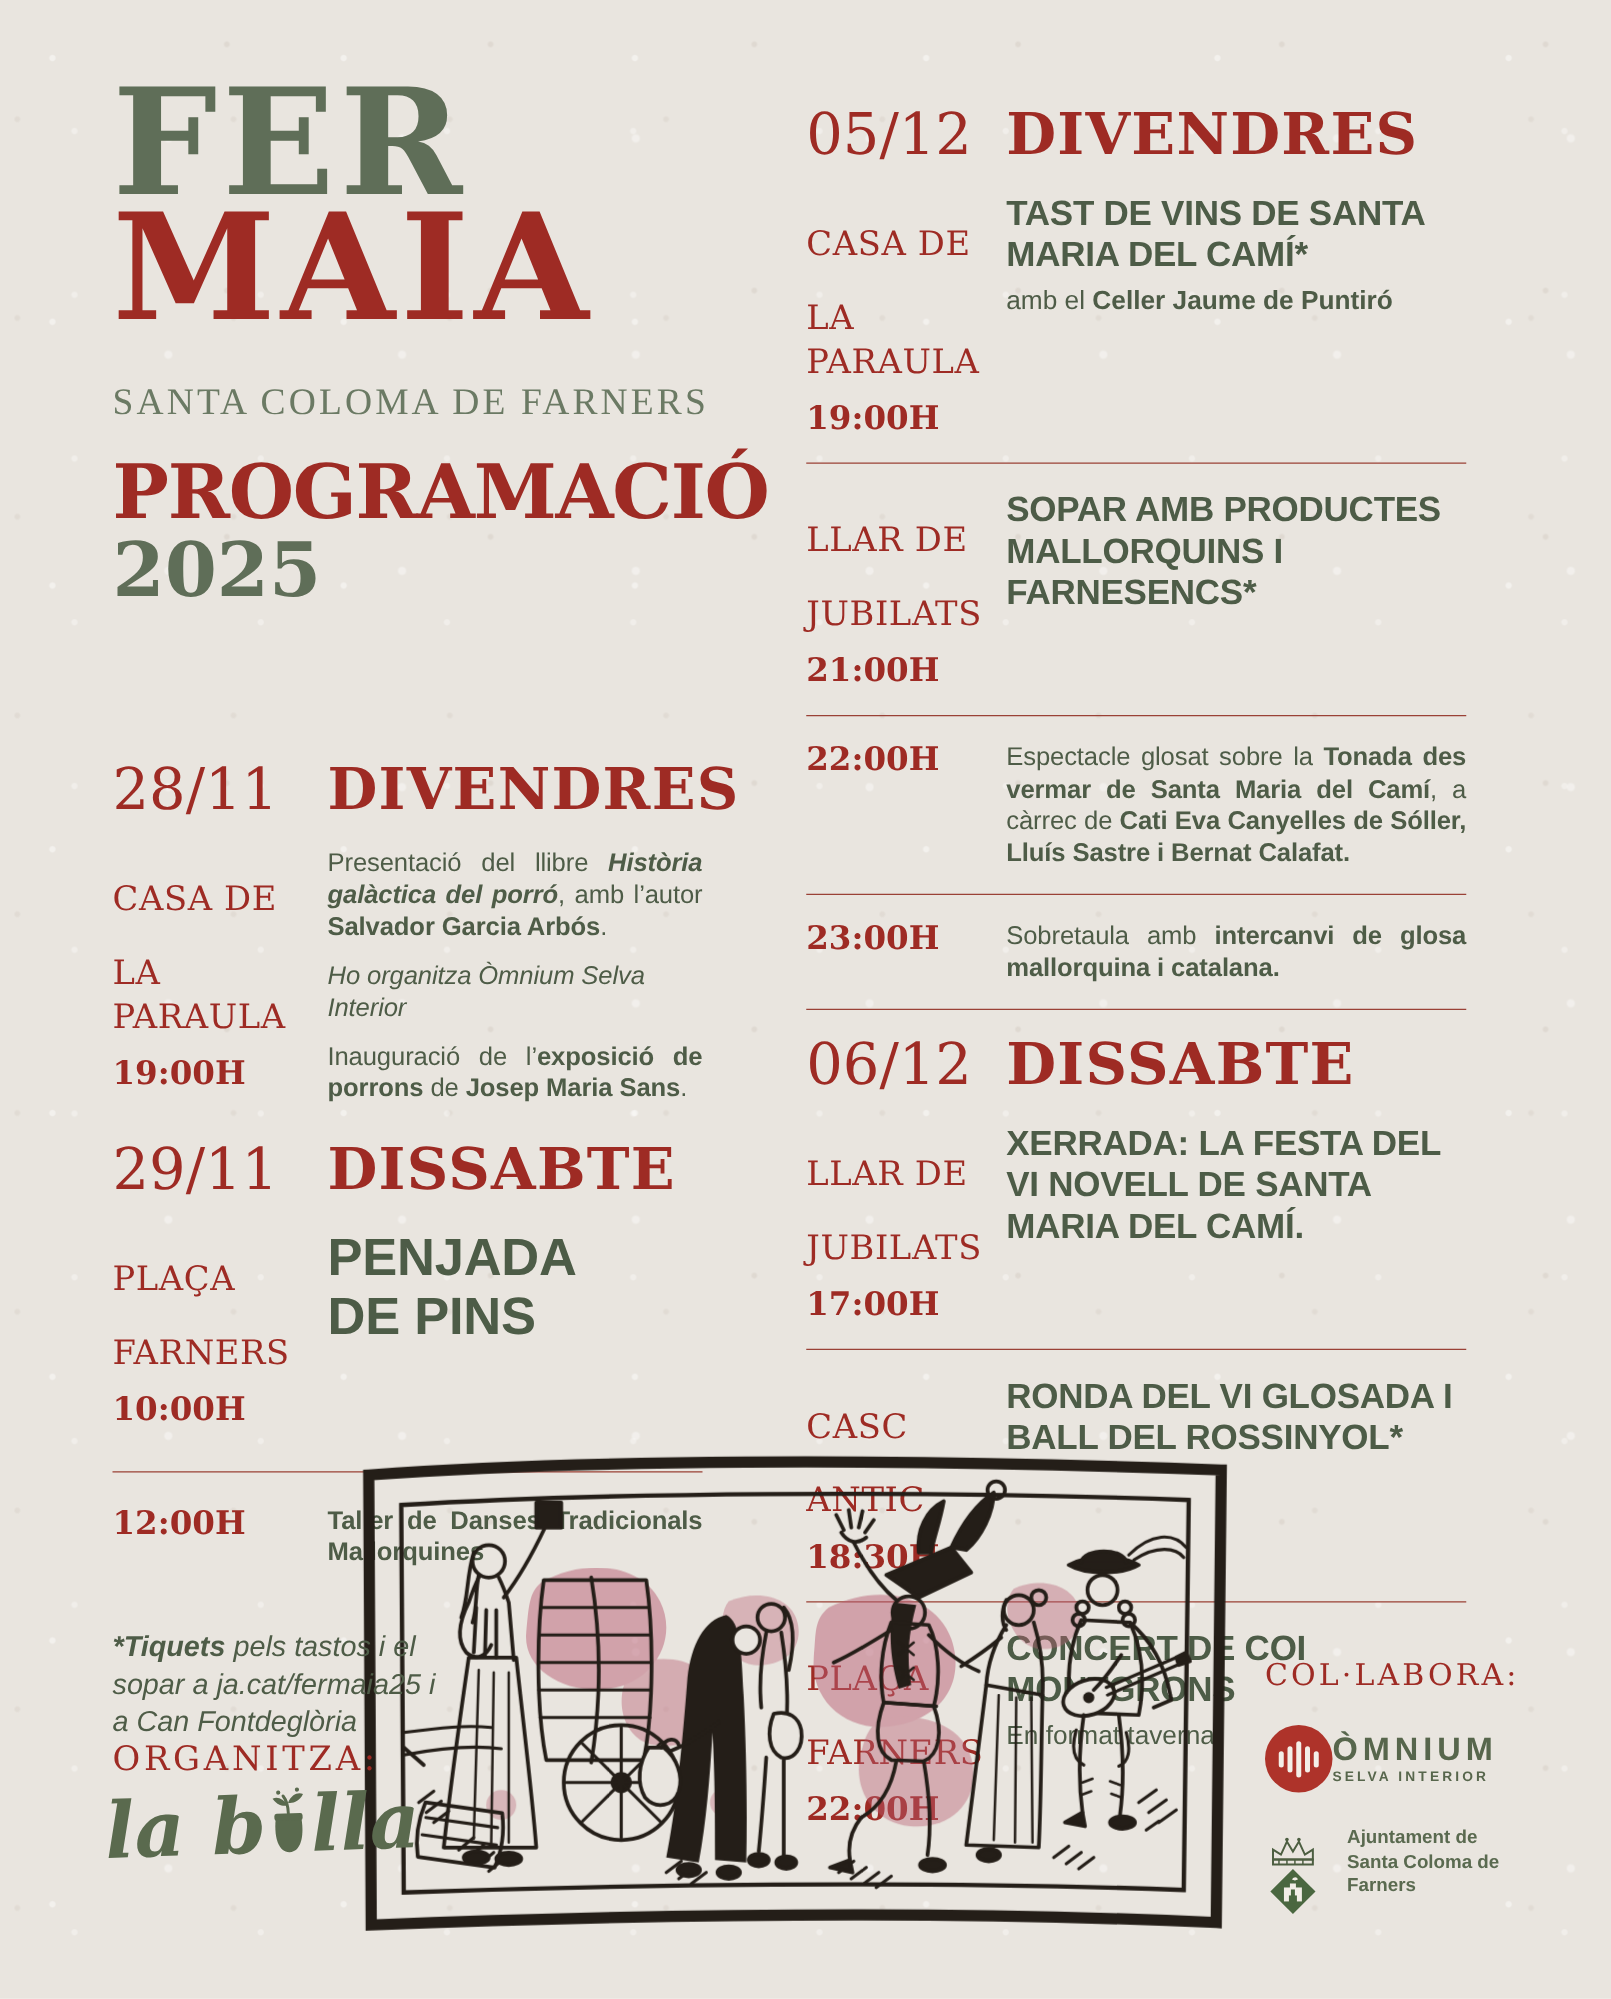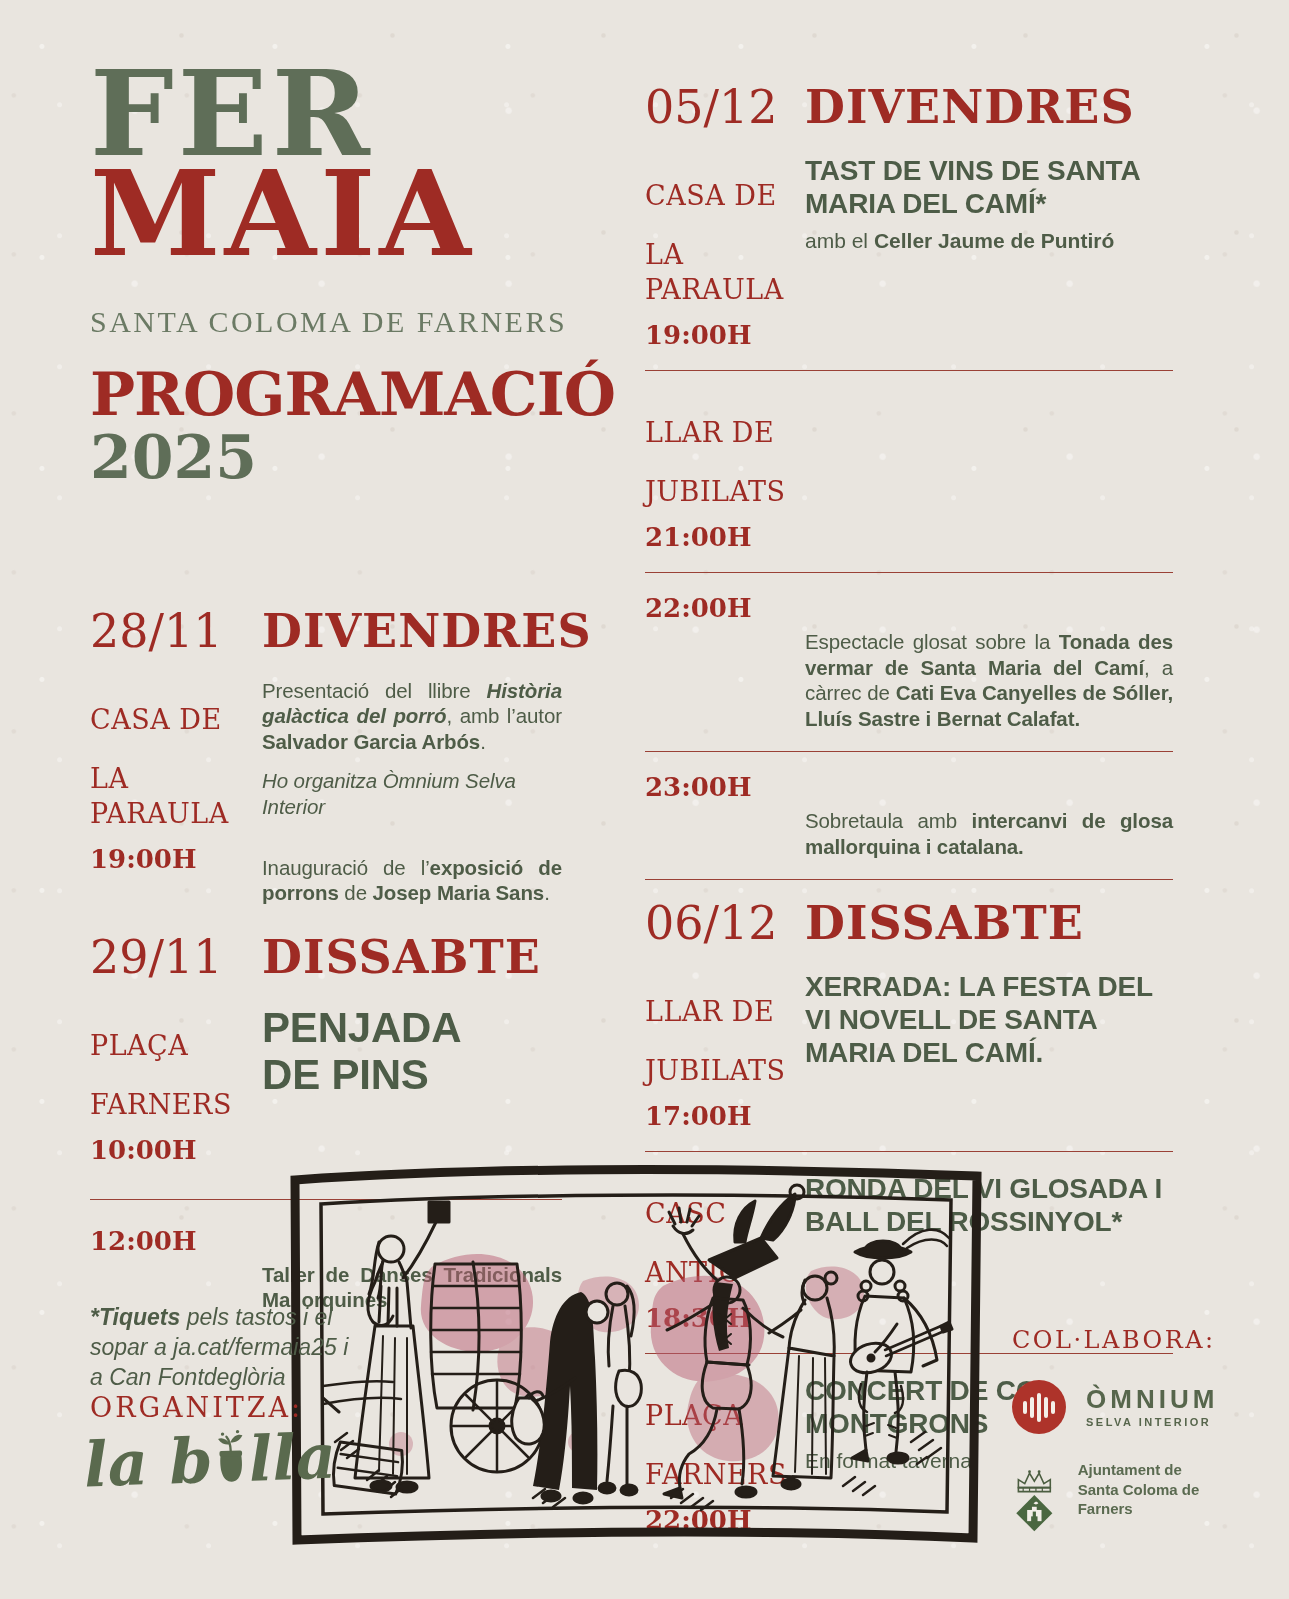--- a/index.html
+++ b/index.html
@@ -31,21 +31,21 @@
   .col-right{left:645px;top:84px;width:528px;}
   .row{display:grid;grid-template-columns:172px 1fr;align-items:start;}
   .col-right .row{grid-template-columns:160px 1fr;}
   .ev-header .date{font-family:"DejaVu Serif",serif;font-size:46px;color:#9e2b24;line-height:1;}
   .ev-header .day{font-family:"DejaVu Serif",serif;font-weight:700;font-size:46px;letter-spacing:1px;color:#9e2b24;line-height:1;}
   .slot{margin-top:24px;}
   .venue div{font-family:"DejaVu Serif",serif;font-size:27px;line-height:1.3;letter-spacing:.5px;color:#9e2b24;margin-top:24px;}
   .time{font-family:"DejaVu Serif",serif;font-weight:700;font-size:26px;color:#9e2b24;margin-top:13px;}
   .time.solo{margin-top:0;}
   .body{margin:0 0 14px;font-size:20.5px;line-height:1.24;text-align:justify;letter-spacing:-.1px;hyphens:auto;}
-  .body:last-child{margin-bottom:0;margin-top:36px;}
+  .body:last-child{margin-bottom:0;}
   .body.noj{text-align:left;}
   .rb{font-weight:700;}
   .ri{font-style:italic;}
   .gtitle{margin:0 0 8px;font-weight:700;font-size:28px;line-height:1.18;letter-spacing:-.2px;color:#4d5c47;}
   .gtitle.big{font-size:42px;line-height:1.12;max-width:230px;margin:0;}
   .gsub{margin:0;font-size:21px;line-height:1.25;}
   .gsub .ri{font-size:20px;}
   .rule{border:none;border-top:1.7px solid #9a4136;margin:20px 0;}
   .col-left .rule{margin:34px 0 26px;}
   .evt2{margin-top:28px;}
@@ -54,21 +54,21 @@
   .illus svg{display:block;width:100%;height:100%;}
   
   .footnote{position:absolute;left:90px;top:1280px;width:262px;font-size:23px;line-height:1.3;font-style:italic;color:#4e5c47;}
   .organitza{position:absolute;left:90px;top:1392px;font-family:"DejaVu Serif",serif;font-size:27px;letter-spacing:3px;color:#9e2b24;}
   .labolla{position:absolute;left:84px;top:1428px;display:flex;align-items:flex-end;transform:rotate(-2deg);
     font-family:"DejaVu Serif",serif;font-style:italic;font-weight:700;font-size:62px;color:#5a6a4e;line-height:1;}
   .labolla svg{margin:0 2px 2px;}
   
   .footer-right{position:absolute;left:1012px;top:1326px;width:210px;}
   .collabora{font-family:"DejaVu Serif",serif;font-size:24px;letter-spacing:2.5px;color:#9e2b24;}
-  .om-row{display:flex;align-items:center;gap:20px;margin-top:26px;}
+  .om-row{display:flex;align-items:center;gap:0;margin-top:26px;}
   .om-badge{width:54px;height:54px;border-radius:50%;background:#ae332a;display:flex;align-items:center;justify-content:center;gap:3px;flex:0 0 auto;}
   .om-badge i{display:block;width:4px;border-radius:2px;background:#f4efe8;}
   .om-name{font-weight:700;font-size:26px;letter-spacing:4px;color:#57664c;line-height:1;}
   .om-region{font-weight:700;font-size:11px;letter-spacing:2.5px;color:#57664c;margin-top:4px;}
   .aj-row{display:flex;gap:21px;margin-top:26px;}
   .aj-text{font-weight:700;font-size:15px;line-height:1.3;color:#5a6a50;}
 </style>
 </head>
 <body>
 
@@ -150,20 +150,23 @@
       </div>
     </div>
     <hr class="rule">
     <div class="row">
       <div>
         <div class="venue">
           <div>LLAR DE</div>
           <div>JUBILATS</div>
         </div>
         <div class="time">21:00H</div>
+      </div>
+      <div>
+        <p class="gtitle">SOPAR AMB PRODUCTES MALLORQUINS I FARNESENCS*</p>
       </div>
     </div>
     <hr class="rule">
     <div class="row">
       <div>
         <div class="time solo">22:00H</div>
       </div>
       <div>
         <p class="body"><span>Espectacle glosat sobre la </span><span class="rb">Tonada des vermar de Santa Maria del Camí</span><span>, a càrrec de </span><span class="rb">Cati Eva Canyelles de Sóller, Lluís Sastre i Bernat Calafat.</span></p>
       </div>

